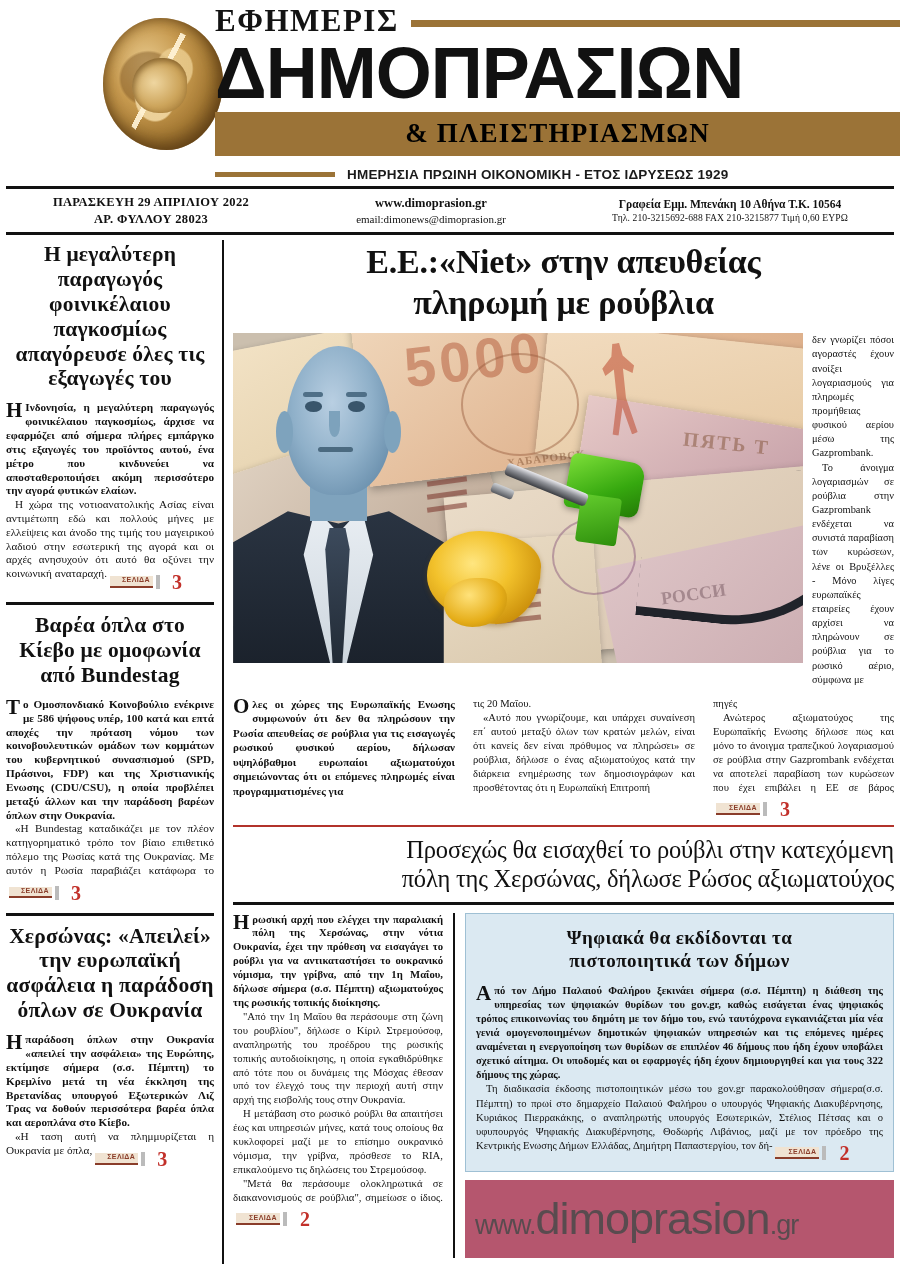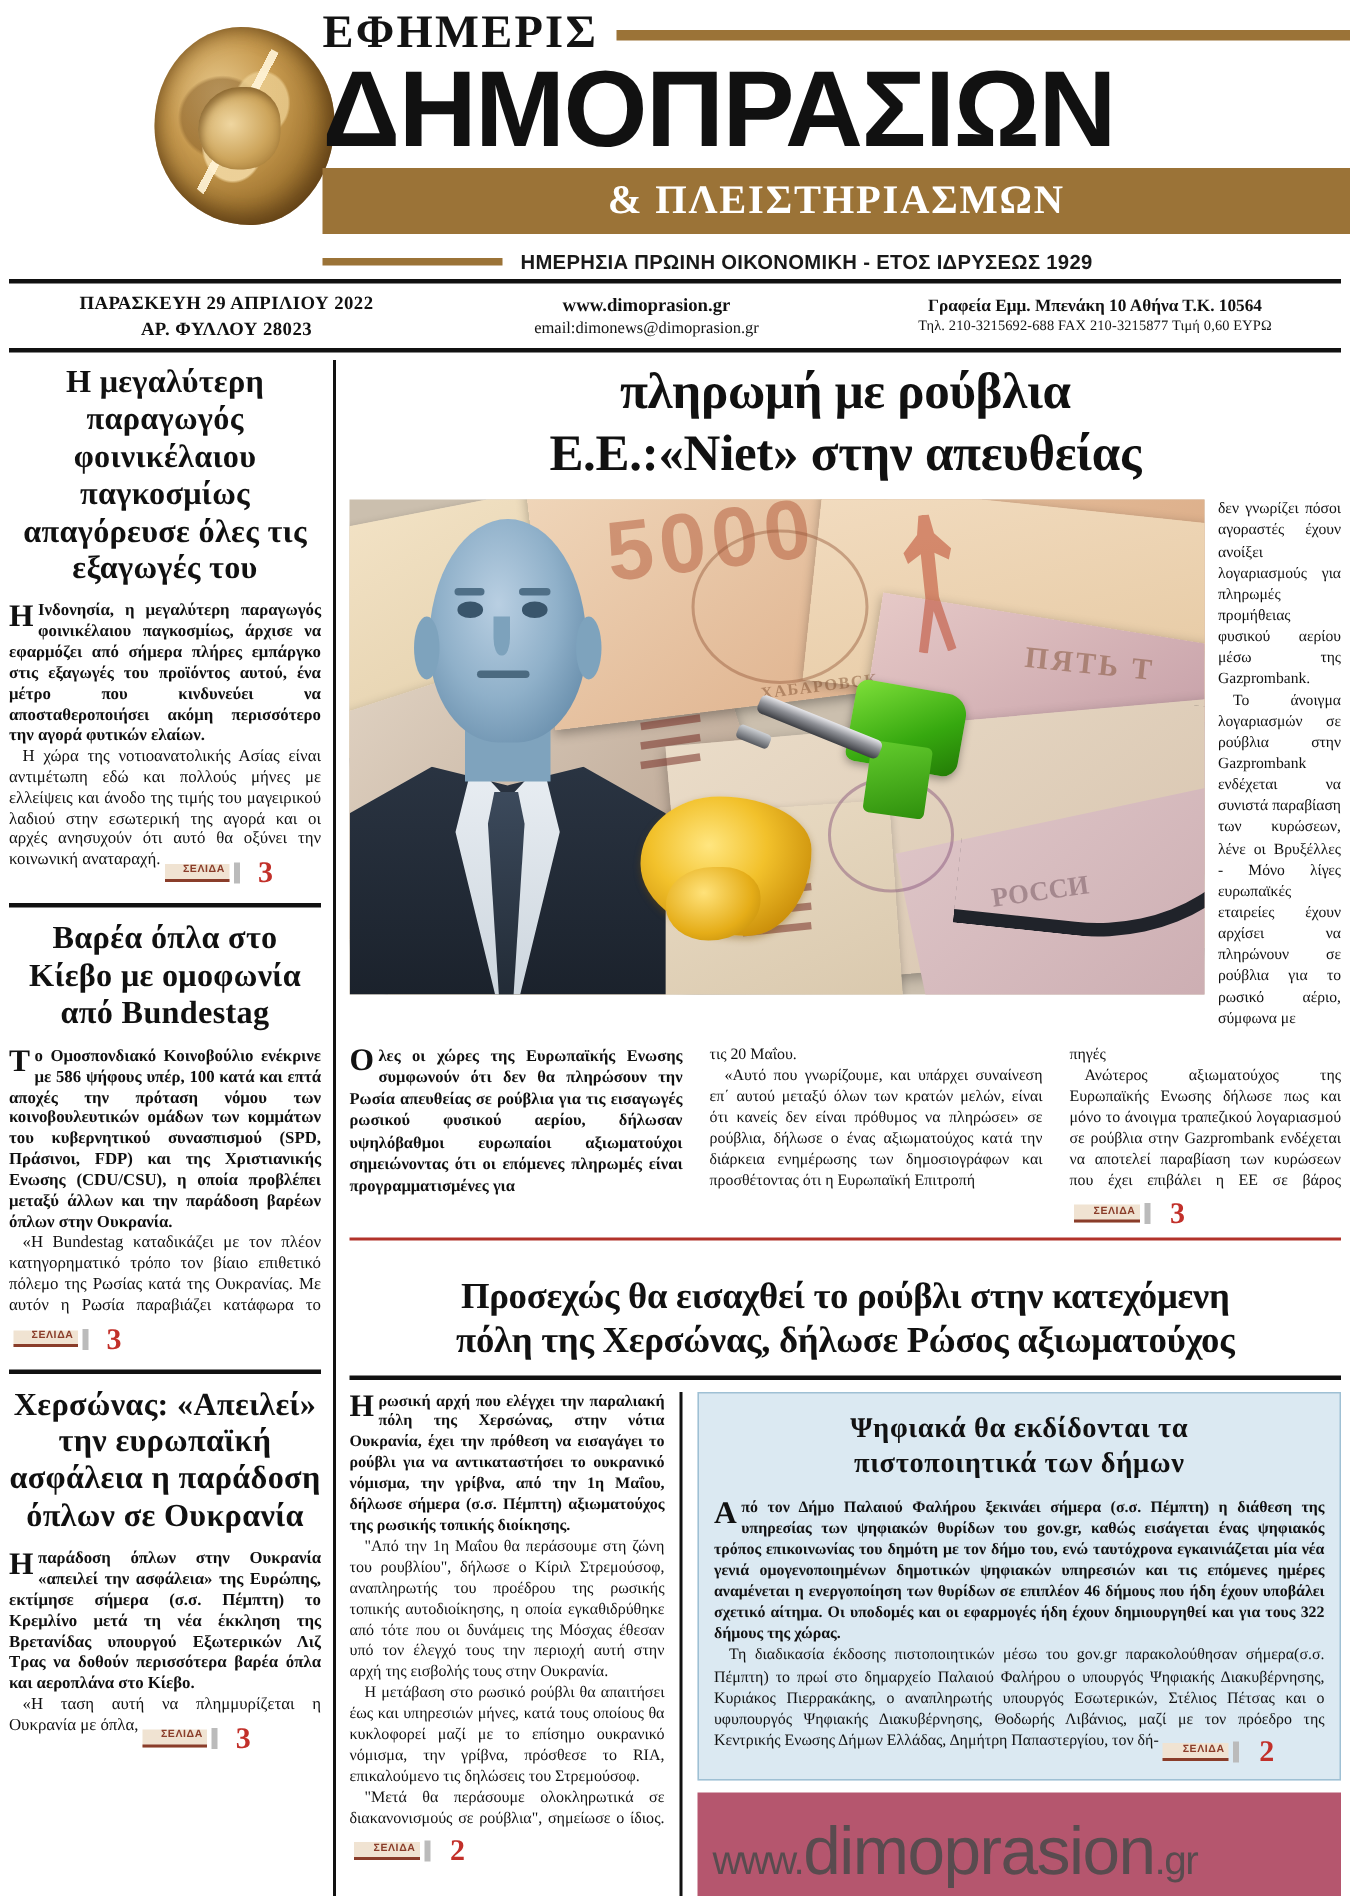--- a/index.html
+++ b/index.html
@@ -52,21 +52,21 @@
     font-family:"Liberation Sans", sans-serif;
     font-weight:bold;font-size:72px;line-height:.94;letter-spacing:-1px;
     color:#111;white-space:nowrap;margin-top:-2px;
   }
   .pleist-bar{
     margin-top:4px;background:#9b7337;height:44px;
     display:flex;align-items:center;justify-content:center;
   }
   .pleist{
     font-family:"Liberation Serif", serif;
-    font-weight:bold;font-size:27px;letter-spacing:1.2px;color:#ffffff;white-space:nowrap;
+    font-weight:bold;font-size:27px;letter-spacing:1.2px;color:#000000;white-space:nowrap;
   }
   .tagline-row{display:flex;align-items:center;height:26px;margin-top:6px;}
   .tag-rule{width:120px;height:5px;background:#9b7337;margin-right:12px;}
   .tagline{
     font-family:"Liberation Sans", sans-serif;
     font-size:13.5px;font-weight:bold;letter-spacing:.2px;color:#1a1a1a;white-space:nowrap;
   }
 
   
   .infobar{
@@ -254,22 +254,22 @@
   .uc p{margin:0;text-indent:10px;}
   .uc p.first{text-indent:0;}
   .uc1{width:222px;flex:0 0 222px;padding-right:9px;font-weight:bold;font-size:11px;}
   .uc2{width:222px;flex:0 0 222px;padding:0 9px;}
   .uc3{flex:1;padding-left:9px;}
 
   .redrule{border-top:2px solid #b2332b;margin:6px 0 0 0;}
 
   
   .head2{
-    font-family:"Liberation Serif", serif;font-weight:bold;
-    font-size:24.5px;line-height:1.2;text-align:center;margin:23px 0 8px 0;letter-spacing:-.2px;
+    font-family:"Liberation Serif", serif;font-weight:normal;
+    font-size:24.5px;line-height:1.2;text-align:right;margin:8px 0 8px 0;letter-spacing:-.2px;
   }
   .head2-rule{border-top:3px solid #111;margin-top:4px;}
 
   
   .bottom{display:flex;margin-top:8px;}
   .bl{width:222px;flex:0 0 222px;padding-right:10px;border-right:2px solid #111;box-sizing:border-box;}
   .bl .txt{font-size:10.7px;line-height:1.3;text-align:justify;}
   .bl .txt p{margin:0;text-indent:10px;}
   .bl .txt p.first{text-indent:0;font-weight:bold;}
   .br{flex:1;padding-left:10px;box-sizing:border-box;}
@@ -387,22 +387,22 @@
                 <span class="pb-num">3</span>
               </span></p>
         </div>
       </div>
 
     </div>
 
     <div class="mainarea">
 
       <div class="main-head">
+        <div>Ε.Ε.:«Niet» στην απευθείας</div>
         <div>πληρωμή με ρούβλια</div>
-        <div>Ε.Ε.:«Niet» στην απευθείας</div>
       </div>
 
       <div class="photo-row">
         <div class="photo">
           <div class="money-bg">
             <div class="bill b1"></div>
             <div class="bill b4"></div>
             <div class="bill b2"></div>
             <div class="bill b3"></div>
             <div class="bill b6"></div>

